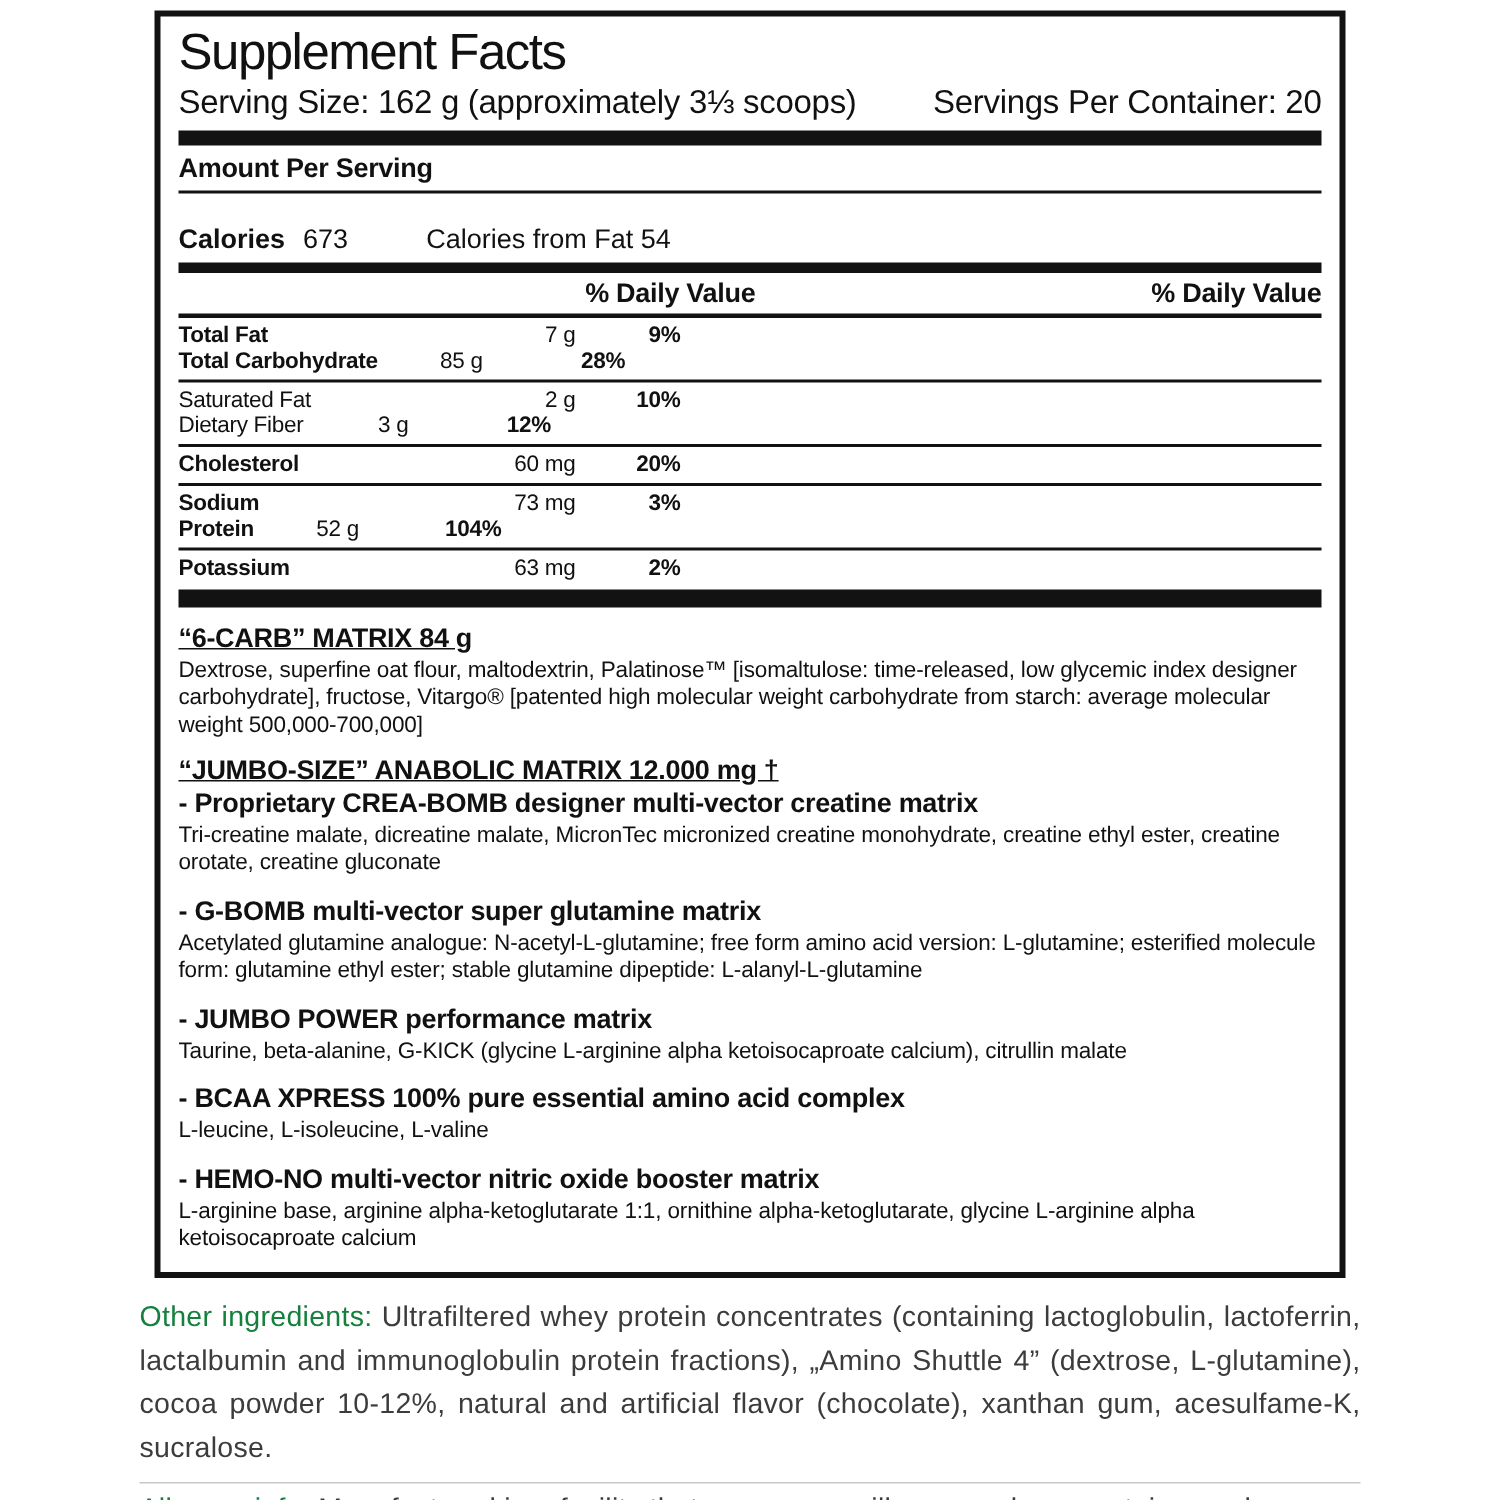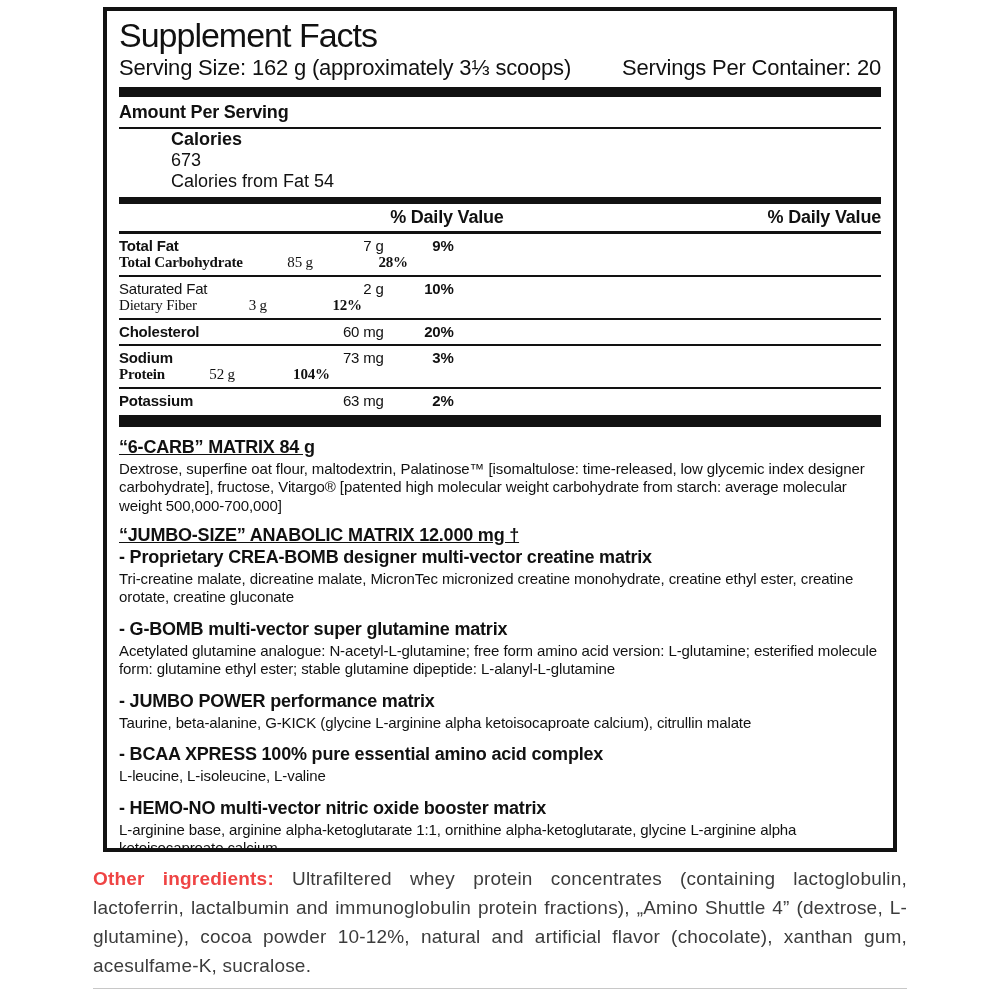--- a/index.html
+++ b/index.html
@@ -43,24 +43,23 @@
   .bar-12 { height: 12px; margin-top: 2px; }
 
   .aps {
     font-size: 18px; font-weight: bold;
     padding: 5px 0 4px 0;
     border-bottom: 2px solid #121212;
     letter-spacing: -0.2px;
   }
   .calories-row {
     font-size: 18px;
-    padding: 0 0 5px 0;
+    padding: 20px 0 5px 0;
     display: flex;
     align-items: baseline;
-    flex-direction: column;
   }
   .calories-row .cal-label { font-weight: bold; }
   .calories-row .cal-value { margin-left: 12px; text-align: center; }
   .calories-row .cal-fat   { margin-left: 52px; }
 
   .dv-header {
     display: flex;
     font-size: 18px; font-weight: bold;
     padding: 3px 0 3px 0;
     border-bottom: 3px solid #121212;
@@ -73,21 +72,21 @@
     display: flex;
     font-size: 15px;
     padding: 3px 0 4px 0;
     border-bottom: 2px solid #121212;
     letter-spacing: -0.2px;
     align-items: baseline;
     flex-direction: column;
   }
   .nrow.last { border-bottom: none; }
   .half-l { width: 51%; display: flex; align-items: baseline; }
-  .half-r { flex: 1; display: flex; align-items: flex-start; font-family: Liberation Serif, serif; }
+  .half-r { flex: 1; display: flex; align-items: flex-start; }
   .nname { flex: 1; white-space: nowrap; }
   .nname.b { font-weight: bold; }
   .namt { width: 75px; text-align: right; white-space: nowrap; }
   .npct { width: 70px; text-align: right; font-weight: bold; white-space: nowrap; }
   .half-r .namt { width: 70px; }
   .half-r .npct { width: 95px; }
   .half-l .endpad { width: 54px; }
 
   .sec-title {
     font-size: 18px; font-weight: bold;
@@ -113,21 +112,21 @@
     left: 93px; top: 865px;
     width: 814px;
     color: #3c3c3c;
   }
   .other-par {
     font-size: 19px;
     line-height: 1.52;
     text-align: justify;
     letter-spacing: 0.2px;
   }
-  .other-par .lead, .allergen-par .lead { font-weight: bold; color: #ef4444; }
+  .other-par .lead, .allergen-par .lead { font-weight: normal; color: #15803d; }
   .divider {
     border: none;
     border-top: 1px solid #c8c8c8;
     margin: 7px 0 7px 0;
   }
   .allergen-par {
     font-size: 19px;
     letter-spacing: 0.2px;
   }
 </style>

